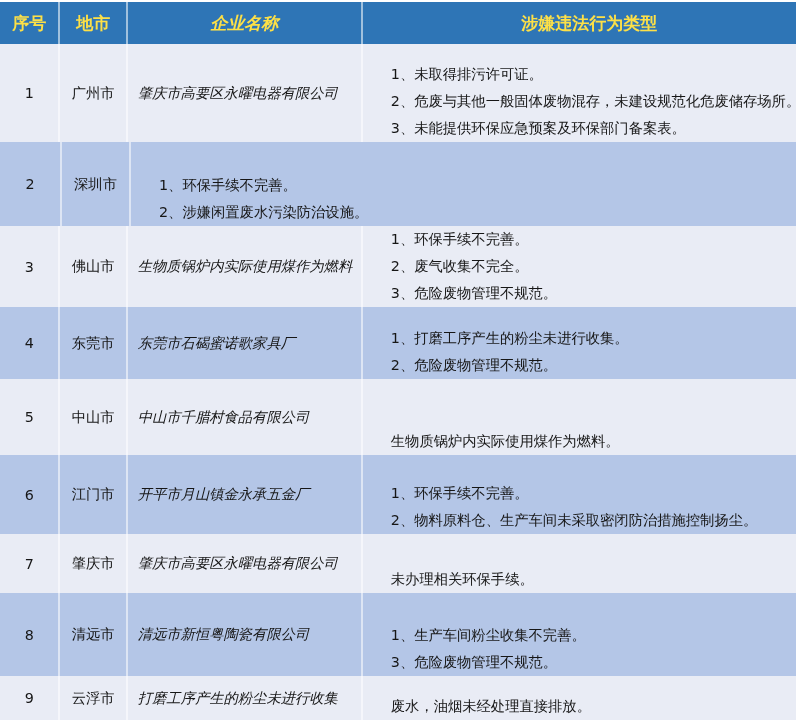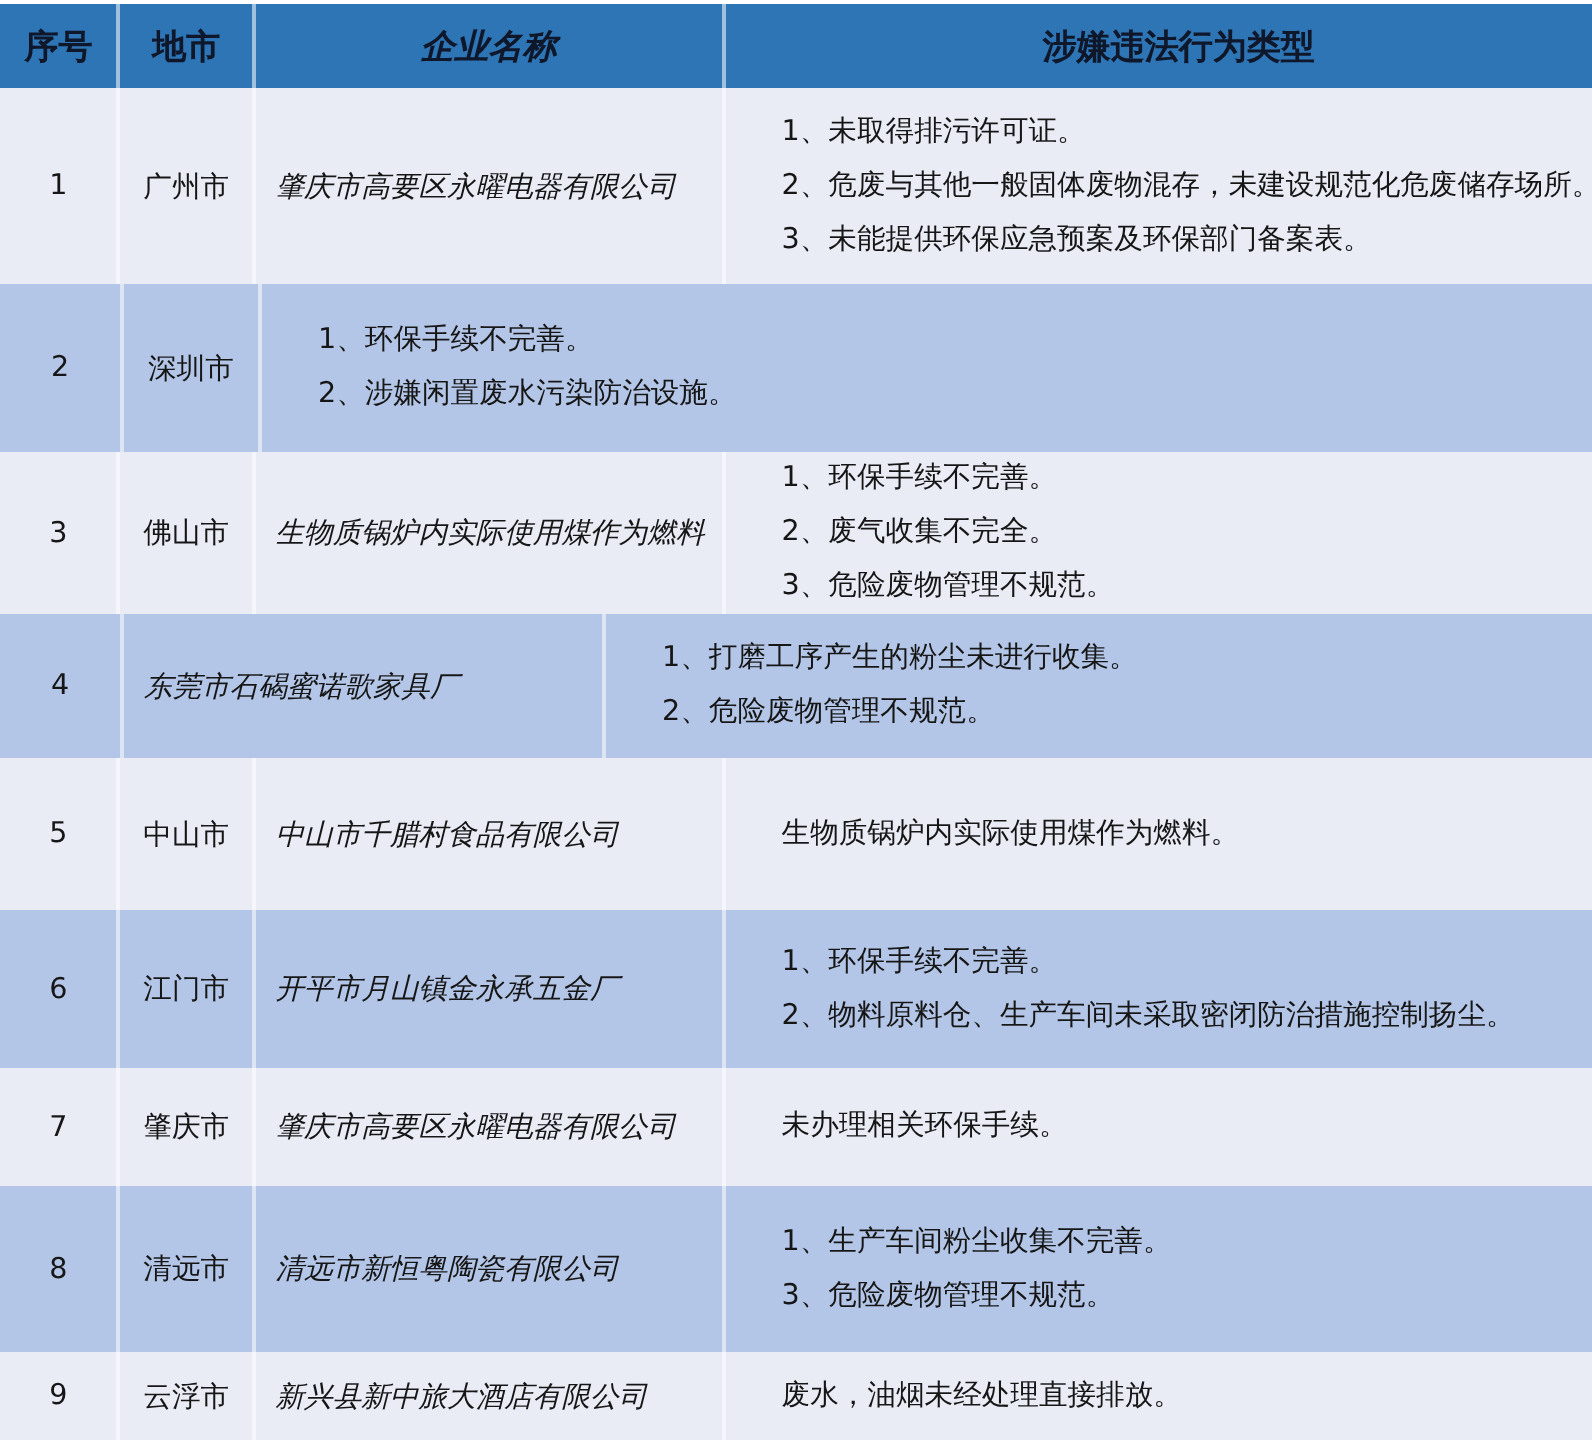--- a/index.html
+++ b/index.html
@@ -13,24 +13,24 @@
   .row { display: flex; flex-shrink: 0; width: 100%; }
   .cell {
     display: flex; flex-direction: column; justify-content: center;
     border-right: 2px solid rgba(255,255,255,0.55);
     overflow: hidden;
   }
   .cell:last-child { border-right: none; margin-left: 20px; }
   .col-index  { width: 62px;  align-items: center; text-align: center; }
   .col-city   { width: 69px;  align-items: center; text-align: right; }
   .col-company{ width: 241px; padding-left: 10px; font-style: italic; }
-  .col-viol   { width: 424px; padding-left: 8px; }
+  .col-viol   { width: 424px; padding-left: 8px; justify-content: flex-end; }
 
   .header-row {
-    height: 44px; background: #2E75B6; color: #0f172a;
+    height: 44px; background: #2E75B6; color: #fde047;
     font-weight: bold; font-size: 17px;
     border-top: 2px solid #ffffff;
   }
   .header-row .cell { justify-content: center; align-items: center; padding-left: 0; text-align: center; }
 
   .rows { display: flex; flex-direction: column; flex: 1; }
   .rows .row { font-size: 14.3px; color: #161616; }
   .rows .row:nth-child(odd)  { background: #E9ECF5; }
   .rows .row:nth-child(even) { background: #B4C6E7; }
   .rows .row:nth-child(1) { height: 98px; }
@@ -83,20 +83,21 @@
     <div class="cell col-company">生物质锅炉内实际使用煤作为燃料</div>
     <div class="cell col-viol">
           <div class="violation-line">1、环保手续不完善。</div>
           <div class="violation-line">2、废气收集不完全。</div>
           <div class="violation-line">3、危险废物管理不规范。</div>
         </div>
   </div>
 
   <div class="row">
     <div class="cell col-index">4</div>
+    <div class="cell col-city">东莞市</div>
     <div class="cell col-company">东莞市石碣蜜诺歌家具厂</div>
     <div class="cell col-viol">
           <div class="violation-line">1、打磨工序产生的粉尘未进行收集。</div>
           <div class="violation-line">2、危险废物管理不规范。</div>
         </div>
   </div>
 
   <div class="row">
     <div class="cell col-index">5</div>
     <div class="cell col-city">中山市</div>
@@ -131,19 +132,19 @@
     <div class="cell col-company">清远市新恒粤陶瓷有限公司</div>
     <div class="cell col-viol">
           <div class="violation-line">1、生产车间粉尘收集不完善。</div>
           <div class="violation-line">3、危险废物管理不规范。</div>
         </div>
   </div>
 
   <div class="row">
     <div class="cell col-index">9</div>
     <div class="cell col-city">云浮市</div>
-    <div class="cell col-company">新兴县新中旅大酒店有限公司</div>
+    <div class="cell col-company">打磨工序产生的粉尘未进行收集</div>
     <div class="cell col-viol">
           <div class="violation-line">废水，油烟未经处理直接排放。</div>
         </div>
   </div>
 </div>
 </div>
 
 </body></html>

